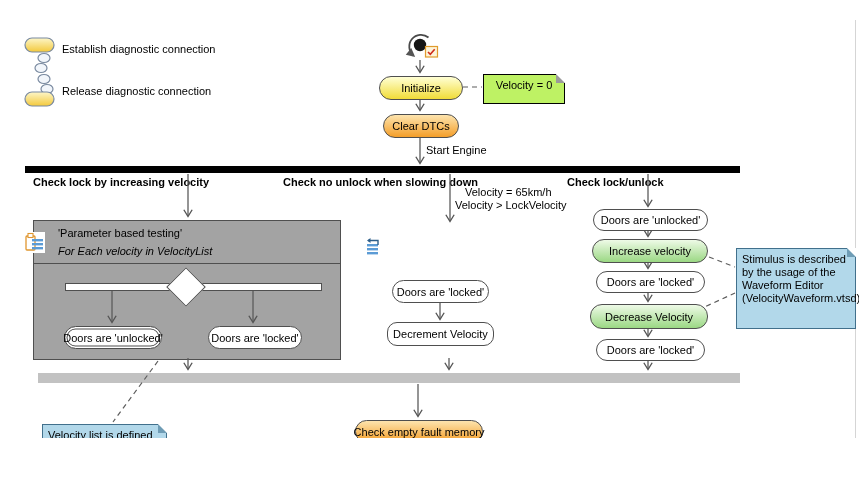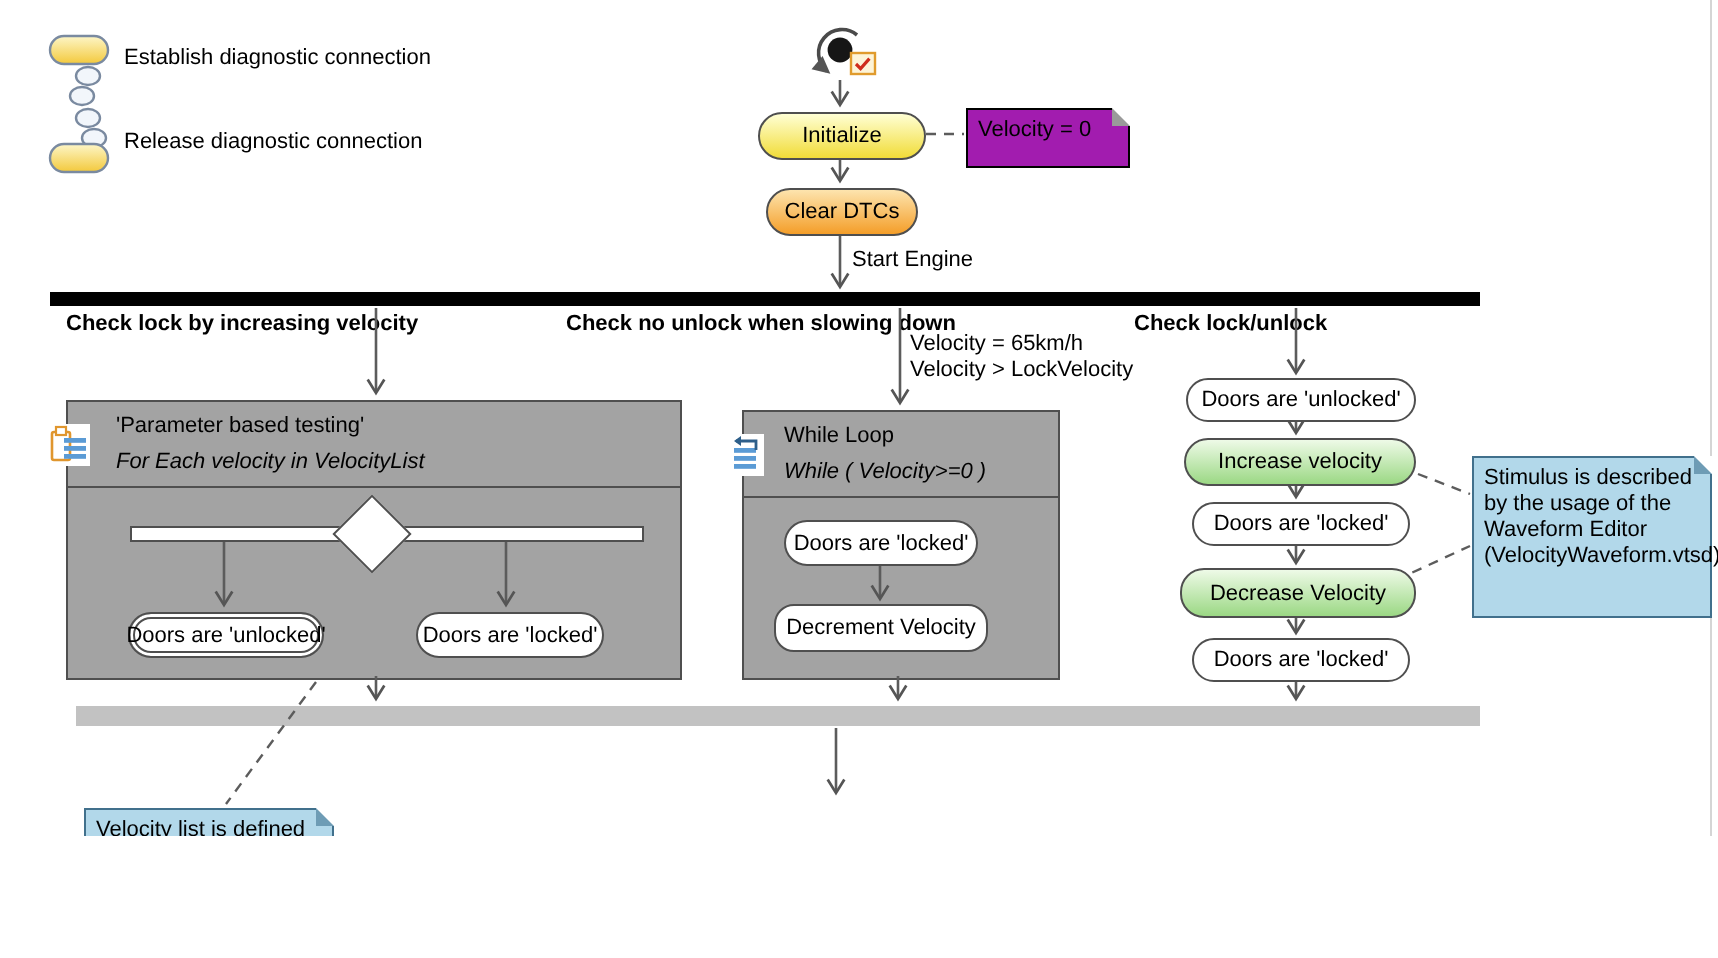--- a/index.html
+++ b/index.html
@@ -1,17 +1,17 @@
 <!DOCTYPE html>
 <html><head>
 <meta charset="utf-8">
 <style>
   html,body{margin:0;padding:0;background:#fff;}
   #stage{position:relative;width:859px;height:418px;background:#ffffff;overflow:hidden;
-         font-family:"Liberation Sans",sans-serif;font-size:11px;color:#000;}
+         font-family:"Liberation Sans",sans-serif;font-size:11px;color:#000;margin-top:20px;}
   .lbl{position:absolute;white-space:nowrap;line-height:12px;}
   .bold{font-weight:bold;}
   .it{font-style:italic;}
   .pill{position:absolute;border:1.3px solid #4f4f4f;border-radius:12px;background:#fff;
         display:flex;align-items:center;justify-content:center;white-space:nowrap;z-index:10;}
   .pill.yellow{background:linear-gradient(#ffffd4,#f1dc38);}
   .pill.orange{background:linear-gradient(#fde4ae,#f49e29);}
   .pill.green{background:linear-gradient(#eefae7,#9bd884);}
   .pill.double{box-shadow:inset 0 0 0 1.5px #fff, inset 0 0 0 2.5px #4f4f4f;}
   .box{position:absolute;border:1.2px solid #4f4f4f;background:#a3a3a3;z-index:1;}
@@ -19,21 +19,21 @@
   .box .hdr .t1{margin-bottom:6px;}
   .bar{position:absolute;z-index:2;}
   .fork{background:#000;}
   .join{background:#c2c2c2;}
   .innerbar{position:absolute;background:#fff;border:1.2px solid #4f4f4f;z-index:6;}
   .diamond{position:absolute;width:26px;height:26px;background:#fff;border:1.2px solid #4f4f4f;
            transform:rotate(45deg);z-index:7;}
   .note{position:absolute;padding:4px 5px;line-height:13px;z-index:10;}
   .note::before{content:"";position:absolute;top:-1px;right:-1px;width:0;height:0;
                 border-style:solid;border-width:0 9px 9px 0;}
-  .note-white{background:#a21caf;border:1px solid #000;}
+  .note-white{background:#bef264;border:1px solid #000;text-align:center;}
   .note-white::before{border-color:#fff #fff #9a9a9a #fff;}
   .note-blue{background:#b2d8ea;border:1px solid #41708c;}
   .note-blue::before{border-color:#fff #fff #6e9cb5 #fff;}
   .layer-svg{position:absolute;left:0;top:0;z-index:5;pointer-events:none;}
   .hdr-icon{position:absolute;z-index:12;background:#fff;}
   .statusbar{position:absolute;z-index:12;}
   .fitbtn{position:absolute;left:829px;top:452px;width:20px;height:20px;background:#fbfbfb;
           border:1px solid #b5b5b5;z-index:12;display:flex;align-items:center;justify-content:center;}
   .edge{position:absolute;left:855px;top:0;width:1px;height:479px;background:#d5d5d5;z-index:0;}
   .legend-item{position:absolute;z-index:10;}
@@ -73,26 +73,20 @@
     </div>
   </div>
   <svg class="hdr-icon" style="left:25px;top:212px;" width="20" height="21">
     <rect x="1" y="4" width="9" height="14" rx="1" fill="#fff" stroke="#e0962e" stroke-width="1.3"></rect>
     <rect x="3" y="1.5" width="5" height="4" fill="#fff" stroke="#e0962e" stroke-width="1.1"></rect>
     <rect x="7" y="7" width="11" height="2.4" fill="#5b9bd5"></rect>
     <rect x="7" y="11" width="11" height="2.4" fill="#5b9bd5"></rect>
     <rect x="7" y="15" width="11" height="2.4" fill="#5b9bd5"></rect>
   </svg>
 
-  <div class="box" style="left:371px;top:205px;width:157px;height:133px;">
-    <div class="hdr" style="padding-left:20px;">
-      <div class="t1">While Loop</div>
-      <div class="it">While ( Velocity&gt;=0 )</div>
-    </div>
-  </div>
   <svg class="hdr-icon" style="left:362px;top:217px;" width="20" height="21">
     <rect x="5" y="7" width="11" height="2.4" fill="#5b9bd5"></rect>
     <rect x="5" y="11" width="11" height="2.4" fill="#5b9bd5"></rect>
     <rect x="5" y="15" width="11" height="2.4" fill="#5b9bd5"></rect>
     <path d="M16 8 L16 3.5 L6 3.5" fill="none" stroke="#2e5f8a" stroke-width="1.4"></path>
     <path d="M8.5 1 L5 3.5 L8.5 6 Z" fill="#2e5f8a"></path>
   </svg>
 
   <div class="innerbar" style="left:65px;top:263px;width:255px;height:6px;"></div>
   <div class="diamond" style="left:172px;top:253px;"></div>
@@ -169,21 +163,21 @@
     <span>Velocity = 0</span>
   </div>
   <div class="pill orange" style="left:383px;top:94px;width:74px;height:22px;">
     <span>Clear DTCs</span>
   </div>
   <div class="lbl" style="left:426px;top:124px;">Start Engine</div>
 
   <div class="lbl bold" style="left:33px;top:156px;width:152px;text-align:right;">Check lock by increasing velocity</div>
   <div class="lbl bold" style="left:283px;top:156px;width:164px;text-align:right;">Check no unlock when slowing down</div>
   <div class="lbl bold" style="left:567px;top:156px;">Check lock/unlock</div>
-  <div class="lbl" style="left:455px;top:166px;">Velocity = 65km/h</div>
+  <div class="lbl" style="left:465px;top:166px;">Velocity = 65km/h</div>
   <div class="lbl" style="left:455px;top:179px;">Velocity  &gt; LockVelocity</div>
 
   <div class="lbl" style="left:117px;top:281px;">velocity &lt;= LockVelocity</div>
   <div class="lbl" style="left:258px;top:275px;">Else</div>
   <div class="pill double" style="left:64px;top:306px;width:96px;height:21px;">
     <span>Doors are 'unlocked'</span>
   </div>
   <div class="pill" style="left:208px;top:306px;width:92px;height:21px;">
     <span>Doors are 'locked'</span>
   </div>
@@ -204,20 +198,23 @@
   <div class="pill" style="left:596px;top:251px;width:107px;height:20px;">
     <span>Doors are 'locked'</span>
   </div>
   <div class="pill green" style="left:590px;top:284px;width:116px;height:23px;">
     <span>Decrease Velocity</span>
   </div>
   <div class="pill" style="left:596px;top:319px;width:107px;height:20px;">
     <span>Doors are 'locked'</span>
   </div>
 
+  <div class="pill orange" style="left:355px;top:400px;width:126px;height:21px;">
+    <span>Check empty fault memory</span>
+  </div>
 
   <div class="note note-blue" style="left:736px;top:228px;width:108px;height:71px;">
     <span>Stimulus is described by the usage of the Waveform Editor (VelocityWaveform.vtsd)</span>
   </div>
   <div class="note note-blue" style="left:42px;top:404px;width:113px;height:36px;">
     <span>Velocity list is defined in TestParameters.vparam</span>
   </div>
 
   <div class="statusbar lbl" style="left:781px;top:454px;font-size:12px;">82 %</div>
   <div class="fitbtn">

